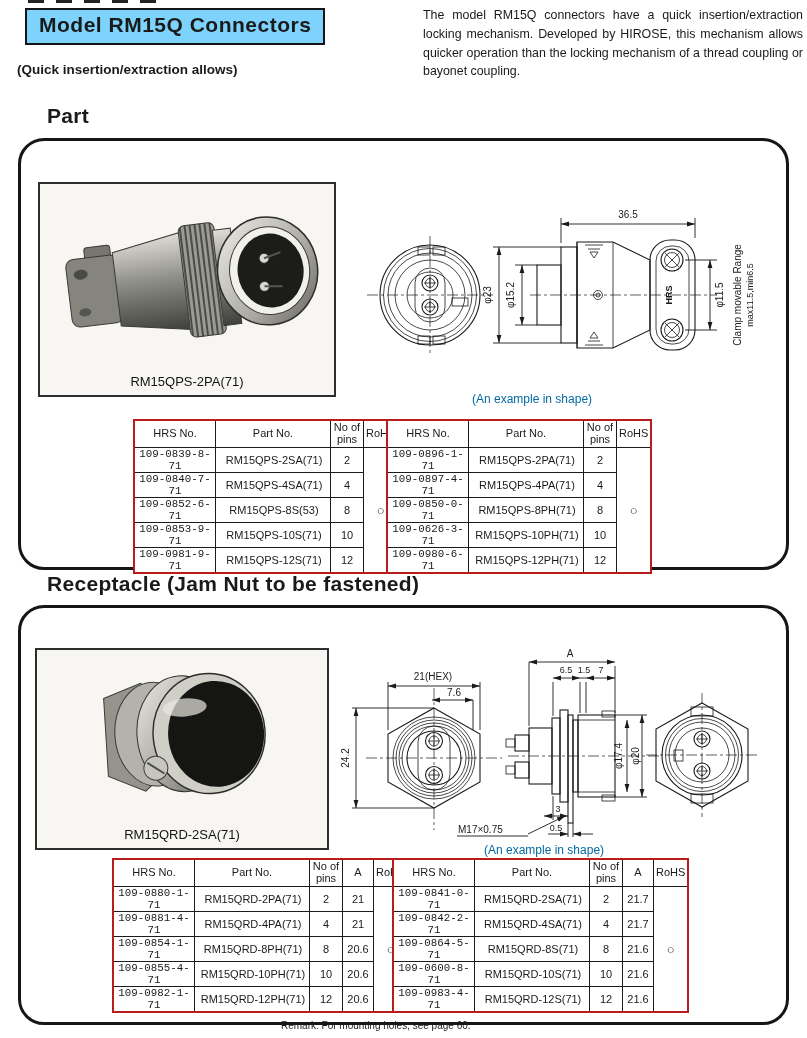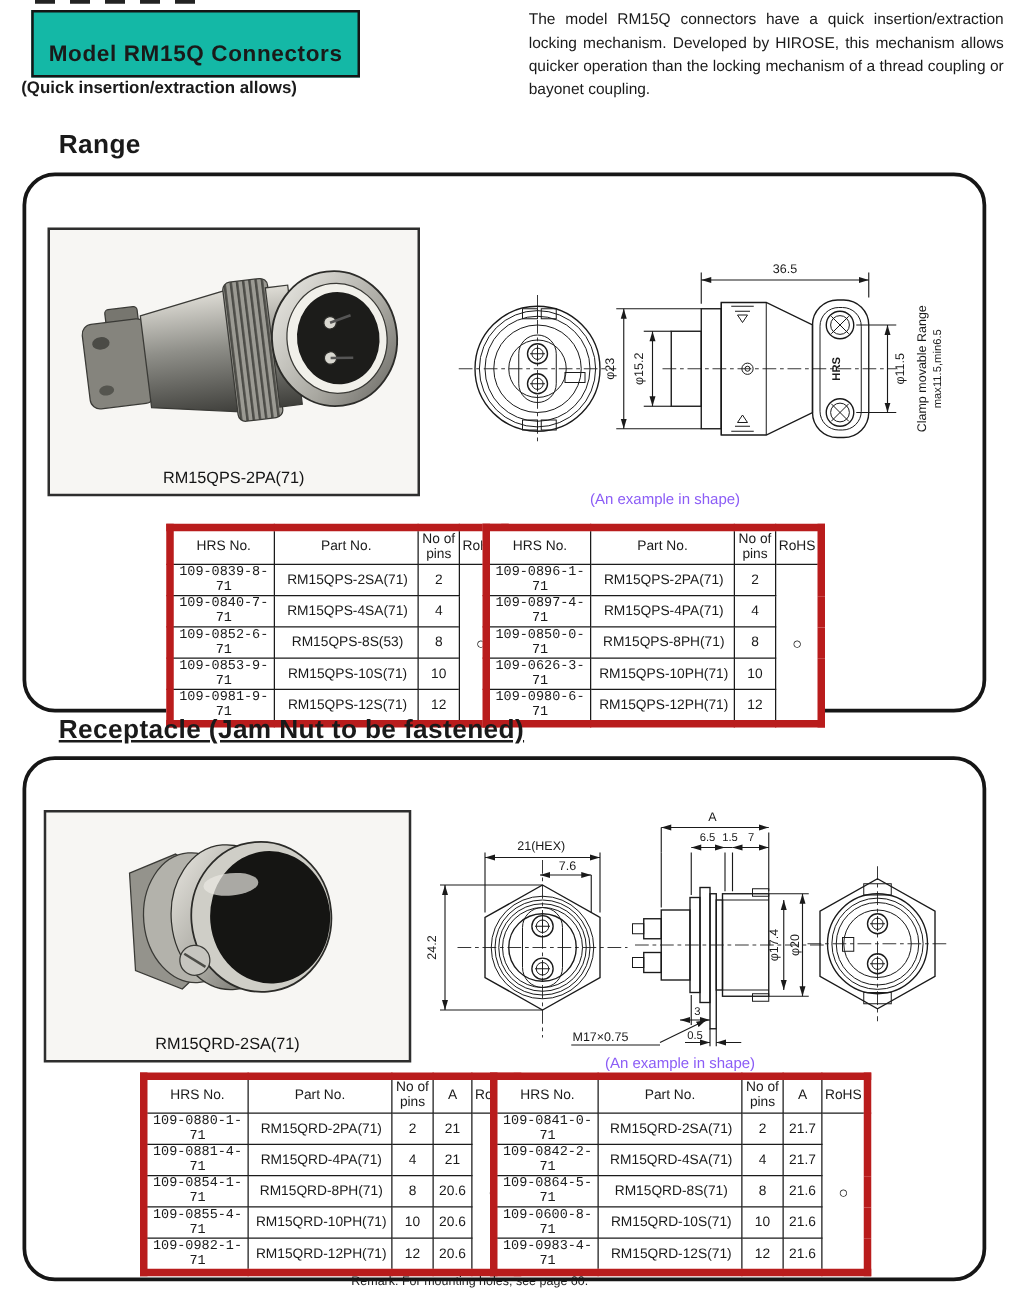--- a/index.html
+++ b/index.html
@@ -4,42 +4,42 @@
 <style>
   html,body{margin:0;padding:0;}
   body{
     width:807px;height:1038px;position:relative;background:#ffffff;
     font-family:"Liberation Sans",sans-serif;color:#1a1a1a;
     -webkit-font-smoothing:antialiased;overflow:hidden;
   }
   .abs{position:absolute;}
   .artifact{left:28px;top:0;width:130px;height:3px;
     background:repeating-linear-gradient(90deg,#222 0 16px,transparent 16px 28px);}
-  .title-box{left:25px;top:8px;border:2px solid #151515;padding:23px 12px 6px 12px;
-    font-size:18px;font-weight:bold;letter-spacing:.5px;background:#14b8a6;}
+  .title-box{left:25px;top:8px;border:2px solid #151515;padding:3px 12px 6px 12px;
+    font-size:21px;font-weight:bold;letter-spacing:.5px;background:#7dd3fc;}
   .subtitle{left:17px;top:62px;font-size:13.5px;font-weight:bold;}
   .desc{left:423px;top:6px;width:380px;font-size:12.4px;line-height:18.8px;
     text-align:justify;}
   .section-heading{font-size:21px;font-weight:bold;letter-spacing:.3px;}
   .plug-heading{left:47px;top:104px;}
-  .recept-heading{left:47px;top:572px;text-decoration:underline;}
+  .recept-heading{left:47px;top:572px;}
   .big-box{border:3px solid #161616;border-radius:26px;background:#fff;}
   .plug-box{left:18px;top:138px;width:765px;height:426px;}
   .recept-box{left:18px;top:605px;width:765px;height:414px;}
   .photo-frame{border:2px solid #2e2e2e;background:#f7f6f3;}
   .photo-plug{left:38px;top:182px;width:294px;height:211px;}
   .photo-recept{left:35px;top:648px;width:290px;height:198px;}
   .photo-caption{position:absolute;left:0;bottom:6px;width:100%;text-align:center;
     font-size:13px;color:#141414;}
-  .example-caption{font-size:12px;color:#8b5cf6;text-align:center;}
+  .example-caption{font-size:12px;color:#0369a1;text-align:center;}
   .example-plug{left:472px;top:392px;}
   .example-recept{left:484px;top:843px;}
   .remark{left:281px;top:1020px;font-size:10px;}
 
-  table.parts-table{border-collapse:collapse;border:6px solid #b91c1c;
+  table.parts-table{border-collapse:collapse;border:2px solid #b91c1c;
     font-size:11px;table-layout:fixed;background:#fff;padding-left:24px;}
   .parts-table th,.parts-table td{border:1px solid #1b1b1b;text-align:center;
     padding:0 2px;overflow:hidden;}
   .parts-table th{height:26px;font-weight:normal;white-space:pre-line;
     line-height:1.05;font-size:11px;}
   .parts-table td{height:21px;}
   .parts-table td.c0{width:76px;font-size:10.8px;font-family:Liberation Mono, monospace;}
   .parts-table td.c1{width:108px;text-align:center;padding-left:4px;font-size:11px;}
   .parts-table td.c2{width:28px;}
   .parts-table td.c3{width:26px;margin-top:22px;}
@@ -60,21 +60,21 @@
 </style>
 </head>
 <body>
 
 <div class="abs artifact"></div>
 
 <div class="abs title-box">Model RM15Q Connectors</div>
 <div class="abs subtitle">(Quick insertion/extraction allows)</div>
 <div class="abs desc">The model RM15Q connectors have a quick insertion/extraction locking mechanism. Developed by HIROSE, this mechanism allows quicker operation than the locking mechanism of a thread coupling or bayonet coupling.</div>
 
-<div class="abs section-heading plug-heading">Range</div>
+<div class="abs section-heading plug-heading">Part</div>
 <div class="abs big-box plug-box"></div>
 
 <div class="abs photo-frame photo-plug">
   <svg width="290" height="180" viewBox="0 0 290 180">
     <defs>
       <linearGradient id="pm1" x1="0" y1="0" x2="0" y2="1">
         <stop offset="0" stop-color="#dedcd5"></stop>
           <stop offset=".45" stop-color="#8f8f89"></stop>
         <stop offset="1" stop-color="#3f3f3b"></stop>
       </linearGradient>

